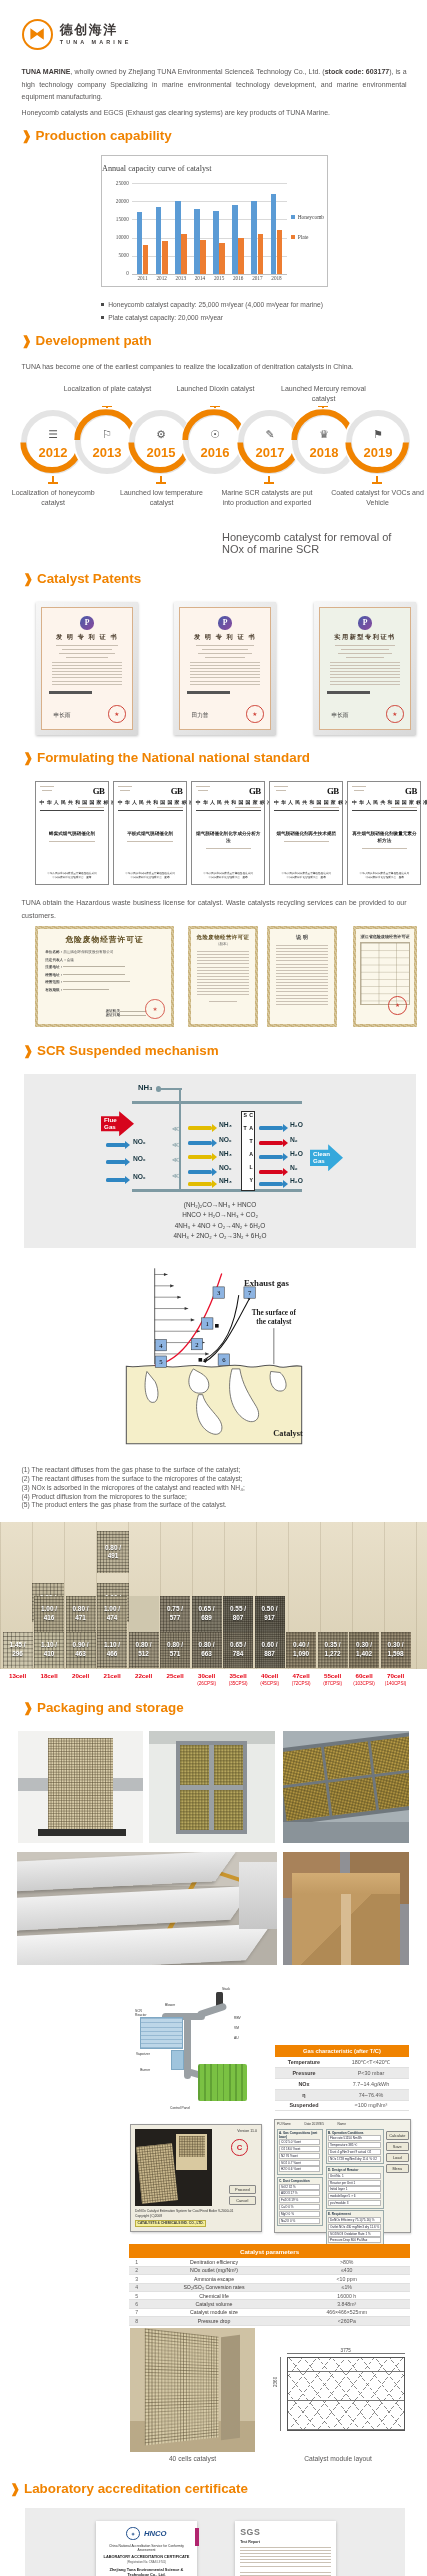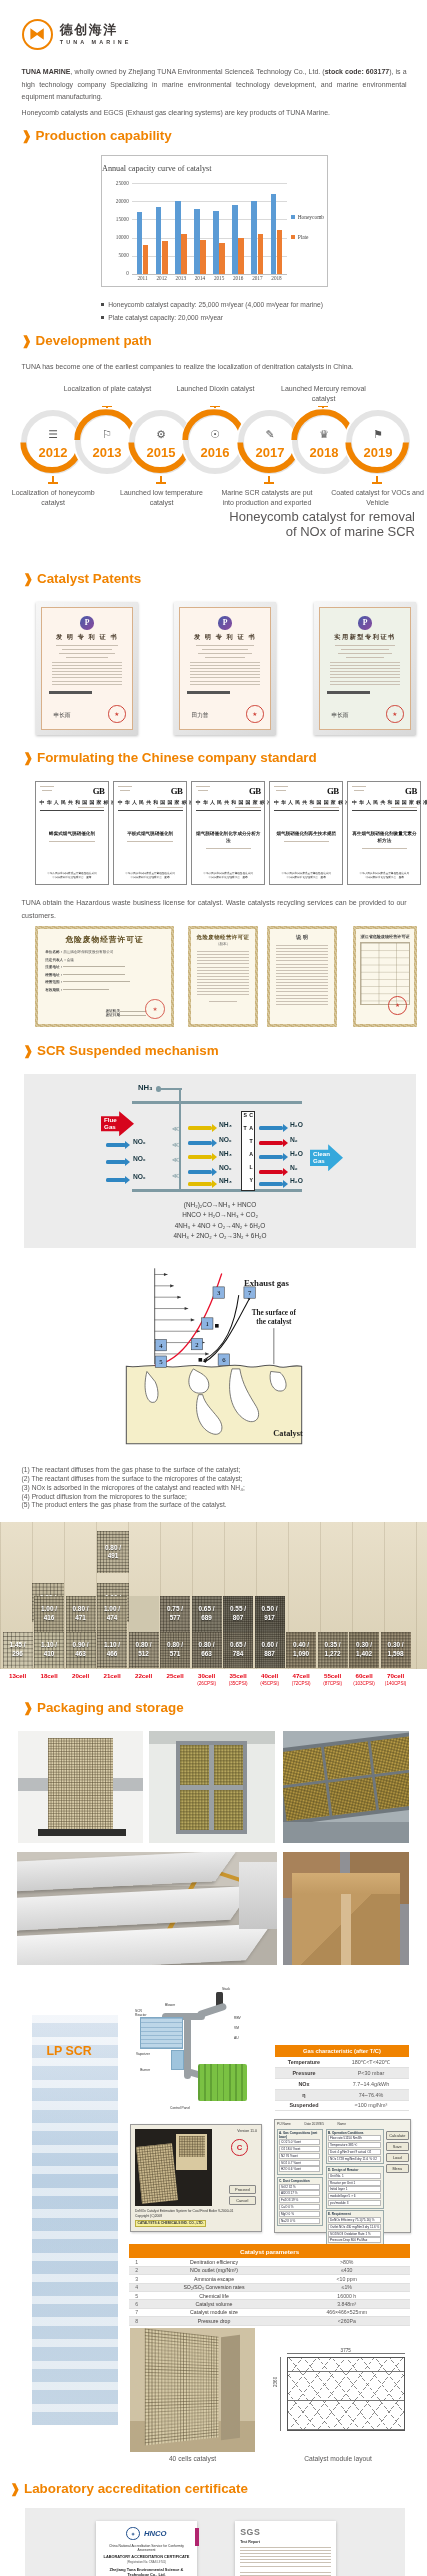--- a/index.html
+++ b/index.html
@@ -265,21 +265,21 @@
       <div class="tmk dn" style="left:156px;top:98px"></div>
       <div class="tmk dn" style="left:264px;top:98px"></div>
       <div class="tmk dn" style="left:372px;top:98px"></div>
 
     <div class="tlab" style="left:6.7px;top:104px">Localization of honeycomb catalyst</div>
     <div class="tlab" style="left:115px;top:104px">Launched low temperature catalyst</div>
     <div class="tlab" style="left:218px;top:104px;width:98px">Marine SCR catalysts are put into production and exported</div>
     <div class="tlab" style="left:331px;top:104px">Coated catalyst for VOCs and Vehicle</div>
   </div>
 
-  <div class="abs" style="left:222px;top:509px;width:193px;text-align:right;font-size:13px;color:#595757">Honeycomb catalyst for removal of NOx of marine SCR</div>
+  <div class="abs" style="left:222px;top:531px;width:193px;text-align:left;font-size:11px;color:#595757">Honeycomb catalyst for removal of NOx of marine SCR</div>
 
   <div class="h" style="left:23px;top:571px"><span class="mk">❱</span><span>Catalyst Patents</span></div>
 
   <div class="pframe" style="left:36px;top:602px">
     <div class="pcert pat1">
         <div class="pemb">P</div>
       <div class="ptit">发 明 专 利 证 书</div>
       <div class="fline" style="width:80%"></div>
         <div class="fline" style="width:64%"></div>
         <div class="fline" style="width:72%"></div>
@@ -312,21 +312,21 @@
         <div class="fline" style="width:62%"></div>
         <div class="fline" style="width:70%"></div>
         <div class="fline" style="width:50%"></div>
       <div class="fpar" style="width:90%;height:23px"></div>
       <div style="height:3.1px;background:#555;width:55%;margin:5.2px 0 0 1px"></div>
       <div class="sig" style="left:11.3px;bottom:9.3px">申长雨</div>
       <div class="seal" style="right:6.2px;bottom:6.2px;width:15.5px;height:15.5px">★</div>
     </div>
   </div>
 
-  <div class="h" style="left:23px;top:750px"><span class="mk">❱</span><span>Formulating the Chinese company standard</span></div>
+  <div class="h" style="left:23px;top:750px"><span class="mk">❱</span><span>Formulating the National national standard</span></div>
 
   <div class="abs" style="left:35px;top:781px;width:348px;height:104px;display:flex;gap:4.1px">
 
       <div class="gbcov" style="position:relative">
         <div style="position:absolute;top:4.1px;left:3.6px;width:14.4px">
           <div class="fline" style="width:100%;margin-top:0"></div>
           <div class="fline" style="width:70%"></div>
         </div>
         <div class="gbgb">GB</div>
         <div class="gbh">中 华 人 民 共 和 国 国 家 标 准</div>
@@ -707,24 +707,20 @@
   </div>
   <div class="abs ph" style="left:283px;top:1852px;width:126px;height:113px;background:#8f9095">
     <div class="abs" style="left:0;top:0;width:57px;height:46px;background:#a8825a"></div>
     <div class="abs" style="left:67px;top:0;width:59px;height:52px;background:#9a7750"></div>
     <div class="abs" style="left:9.3px;top:20.6px;width:108px;height:93px;background:linear-gradient(135deg,#c19a63 0 50%,#b08a55 50%)">
       <div class="abs" style="left:49px;top:0;width:9.3px;height:93px;background:#d8bc92"></div>
       <div class="abs" style="left:0;top:0;width:108px;height:21.6px;background:linear-gradient(180deg,#d2ac74,#c19a63)"></div>
     </div>
   </div>
 
-  <div class="abs ph" style="left:32px;top:2015px;width:86px;height:410px;background:linear-gradient(180deg,#e9eff6,#c2d5e6 40%,#cfdde9)">
-    <div class="abs" style="inset:0;background:repeating-linear-gradient(180deg,rgba(255,255,255,.5) 0 8.2px,rgba(150,180,210,.18) 8.2px 21.6px)"></div>
-    <div class="abs" style="left:14.4px;top:29px;font-size:12.4px;font-weight:800;color:#F08300">LP SCR</div>
-  </div>
 
   <div class="abs" style="left:135px;top:1986px;width:116px;height:131px;font-size:3.3px;color:#333">
     <div class="abs" style="left:81px;top:6.2px;width:7.2px;height:17.5px;background:#3a3a3a;border-radius:1.5px"></div>
     <div class="abs" style="left:62px;top:20.6px;width:30px;height:7.2px;background:#9aa0a4;border-radius:3.6px;transform:rotate(-18deg)"></div>
     <div class="abs" style="left:27px;top:27px;width:43px;height:7.2px;background:#9aa0a4;border-radius:3.6px"></div>
     <div class="abs" style="left:49px;top:31px;width:7.2px;height:62px;background:#9aa0a4;border-radius:3.6px"></div>
     <div class="abs" style="left:52px;top:87px;width:36px;height:7.2px;background:#9aa0a4;border-radius:3.6px;transform:rotate(16deg)"></div>
     <div class="abs" style="left:5.2px;top:31px;width:41px;height:30px;background:#bcd6e8;border:0.5px solid #7fa8c4;background-image:repeating-linear-gradient(0deg,rgba(80,130,170,.35) 0 1px,transparent 1px 4.1px)"></div>
     <div class="abs" style="left:36px;top:64px;width:11.3px;height:17.5px;background:#9fc4dd;border:0.5px solid #7fa8c4"></div>
     <div class="abs" style="left:63px;top:78px;width:49px;height:37px;background:#7ac143;background-image:repeating-linear-gradient(90deg,rgba(40,90,20,.3) 0 1.5px,transparent 1.5px 6.2px);border-radius:2.1px"></div>

